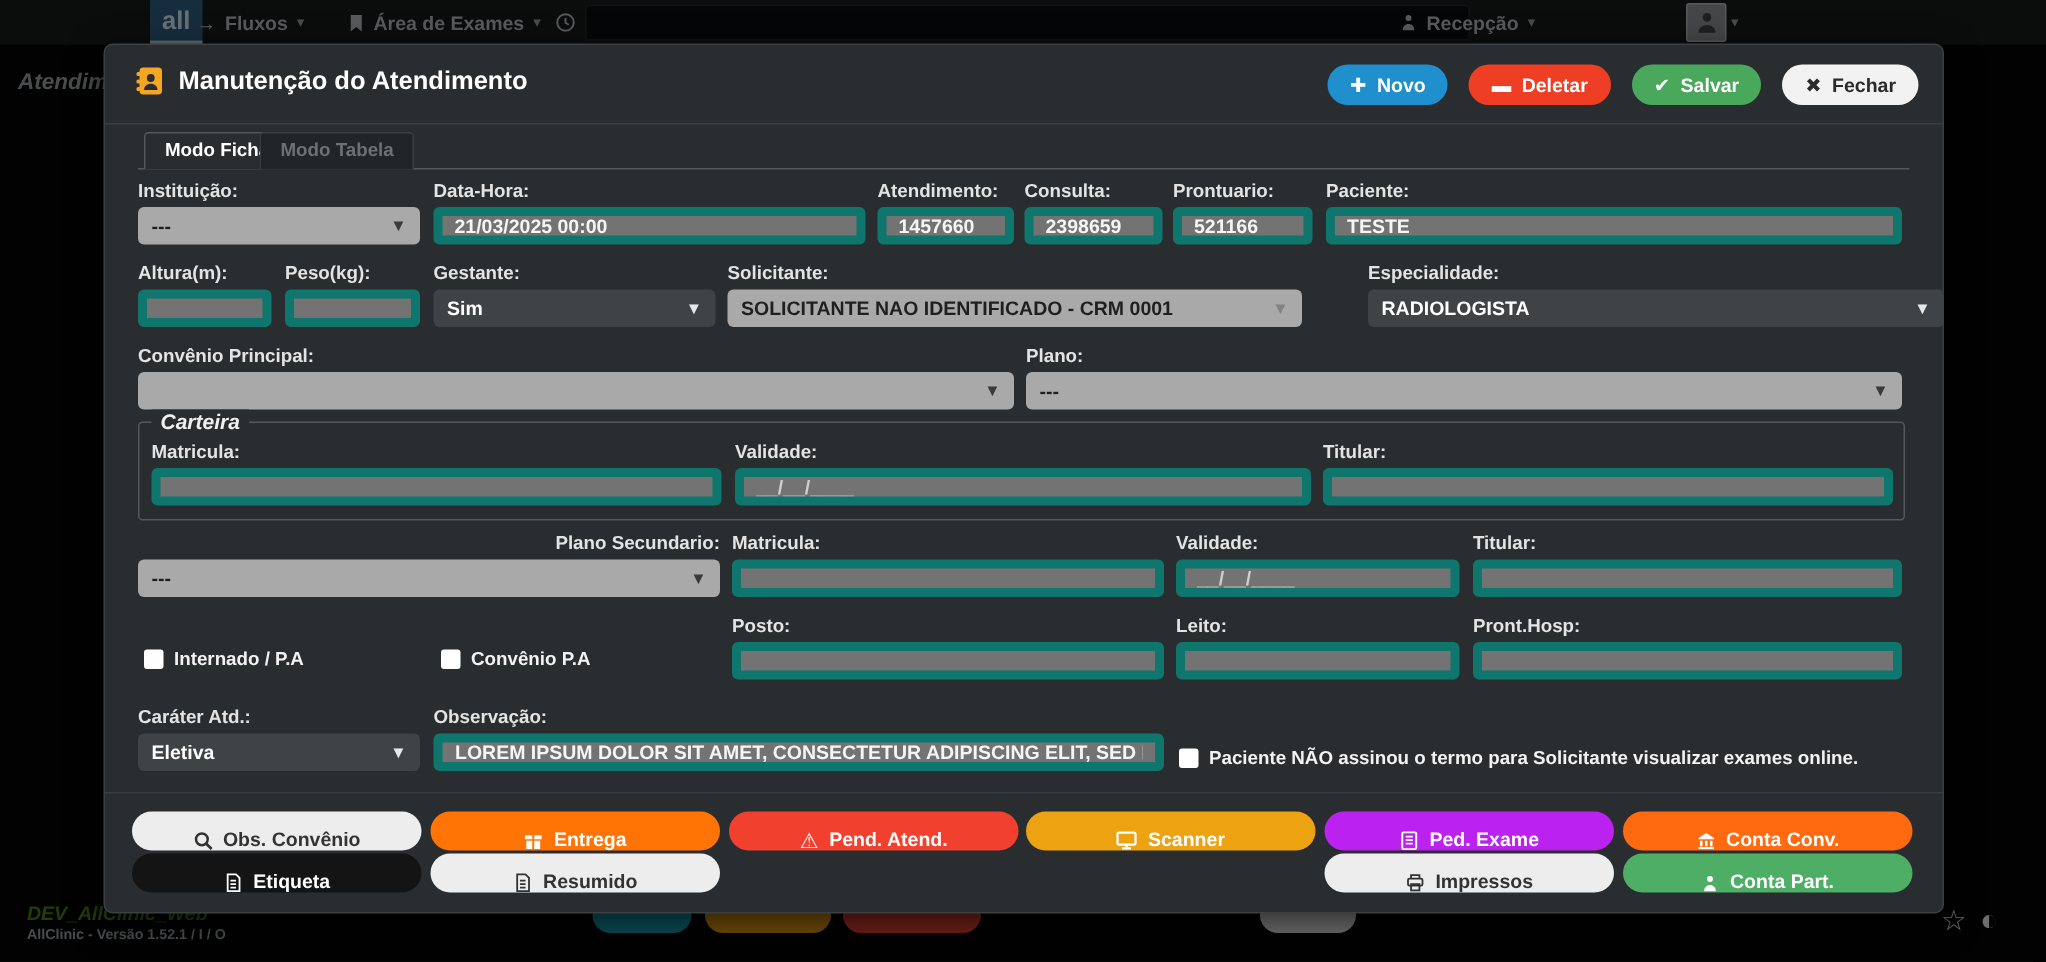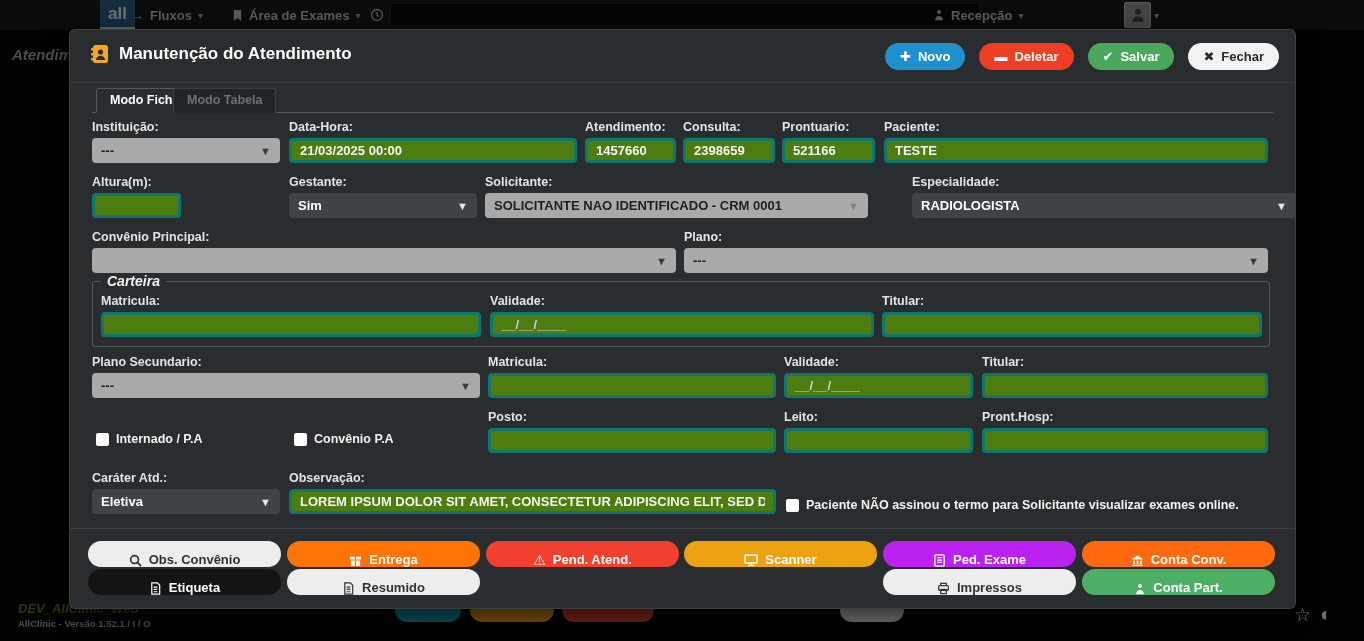--- a/index.html
+++ b/index.html
@@ -45,21 +45,21 @@
   
   .tab{position:absolute;top:58px;height:25px;padding:0 13px;font-size:12.5px;font-weight:700;
         line-height:23px;border-radius:3px 3px 0 0;z-index:2;cursor:pointer;}
   .tab.active{left:26px;background:#2a2d2f;color:#fff;border:1px solid #54585a;border-bottom-color:#2a2d2f;}
   .tab.inactive{left:103px;background:#222527;color:#6b7174;border:1px solid #3a3e40;border-bottom:none;}
   .tab-line{position:absolute;left:22px;right:22px;top:82px;border-top:1px solid #54585a;z-index:1;}
 
   
   .fg{position:absolute;}
   .fg>label{display:block;height:14px;margin-bottom:4px;color:#e3e3e3;font-size:12.5px;font-weight:700;white-space:nowrap;}
-  .inp{display:block;width:100%;height:25px;background:#4d7c0f;border:3px solid #0f766e;
+  .inp{display:block;width:100%;height:25px;background:#737373;border:6px solid #0f766e;
         border-radius:4px;color:#f5f5f5;font-size:13px;font-weight:700;padding:0 8px;outline:none;}
   .sel{height:25px;border-radius:4px;display:flex;align-items:center;justify-content:space-between;
         padding:0 9px;font-size:13px;font-weight:700;cursor:pointer;}
   .sel.dark{background:#404345;color:#fff;}
   .sel.dark .caret{color:#e8e8e8;font-size:11px;}
   .sel.light{background:#a9a9a9;color:#1f1f1f;}
   .sel.light .caret{color:#3a3a3a;font-size:11px;}
   .sel.disabled .caret{color:#838383;}
   .mask{color:#cfcfcf;}
 
@@ -80,21 +80,21 @@
   .f-convp{left:22px;top:200px;width:584px;}
   .f-plano{left:614px;top:200px;width:584px;}
   
   .fset{position:absolute;left:22px;top:251px;width:1178px;height:66px;border:1px solid #54585a;border-radius:3px;}
   .fset .legend{position:absolute;left:8px;top:-9px;background:#2a2d2f;padding:0 6px;
         color:#f0f0f0;font-size:14px;font-weight:700;font-style:italic;text-align:right;}
   .f-cmat{left:8px;top:12px;width:380px;}
   .f-cval{left:397px;top:12px;width:384px;}
   .f-ctit{left:789px;top:12px;width:380px;}
   
-  .f-psec{left:22px;top:325px;width:388px;}
+  .f-psec{left:22px;top:325px;width:388px;text-align:right;}
   .f-mat2{left:418px;top:325px;width:288px;}
   .f-val2{left:714px;top:325px;width:189px;}
   .f-tit2{left:912px;top:325px;width:286px;}
   
   .f-post{left:418px;top:380px;width:288px;}
   .f-leit{left:714px;top:380px;width:189px;}
   .f-phosp{left:912px;top:380px;width:286px;}
   
   .f-cara{left:22px;top:441px;width:188px;}
   .f-obs{left:219px;top:441px;width:487px;}
@@ -242,20 +242,24 @@
     </div>
     <div class="fg f-paci">
       <label>Paciente:</label>
       <input class="inp" readonly="" value="TESTE" style="">
     </div>
 
     <div class="fg f-altu">
       <label>Altura(m):</label>
       <input class="inp" readonly="" value="" style="">
     </div>
+    <div class="fg f-peso">
+      <label>Peso(kg):</label>
+      <input class="inp" readonly="" value="" style="">
+    </div>
     <div class="fg f-gest">
       <label>Gestante:</label>
       <div class="sel dark">
         <span>Sim</span>
         <span class="caret">▼</span>
       </div>
     </div>
     <div class="fg f-soli">
       <label>Solicitante:</label>
       <div class="sel light disabled">

